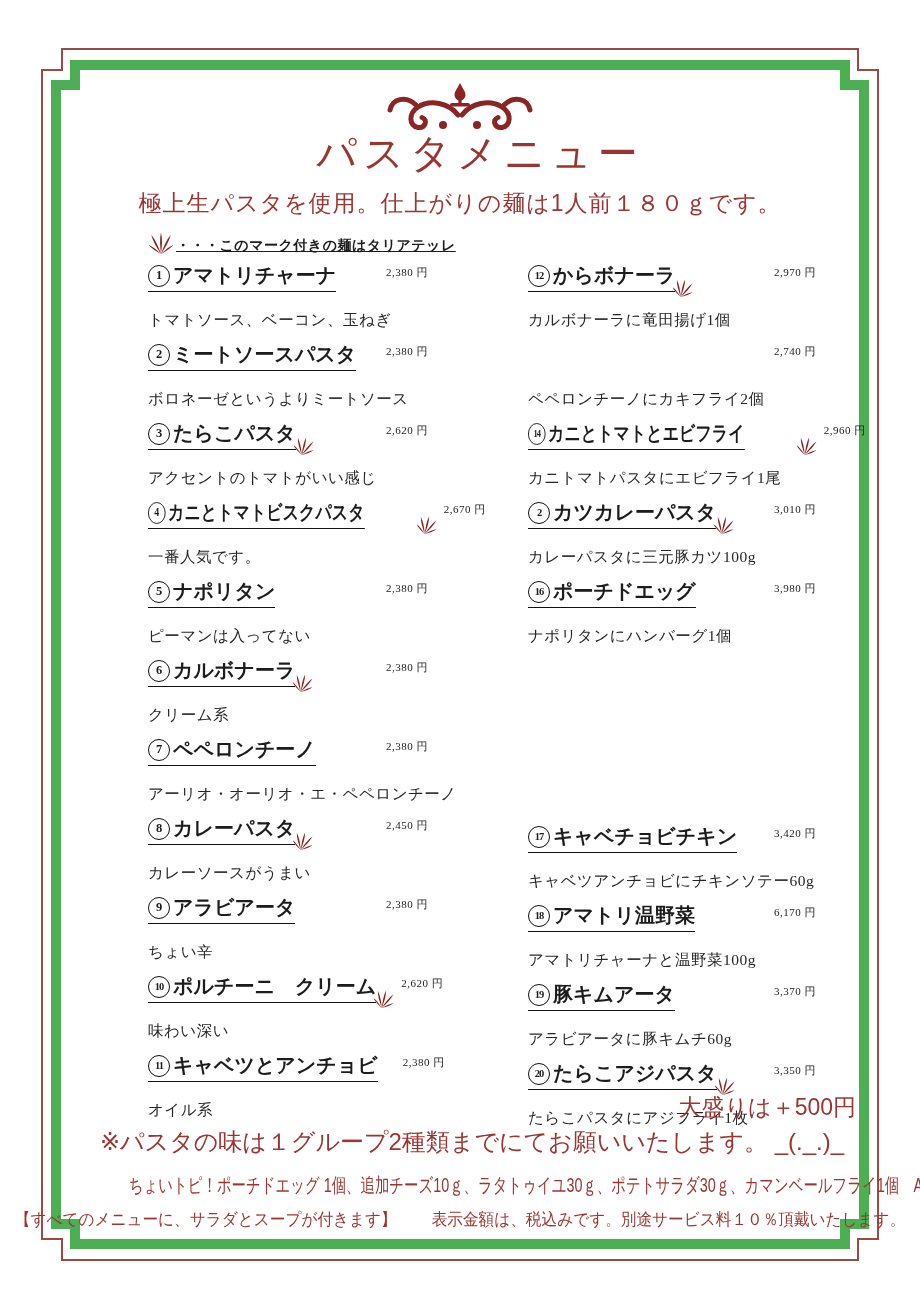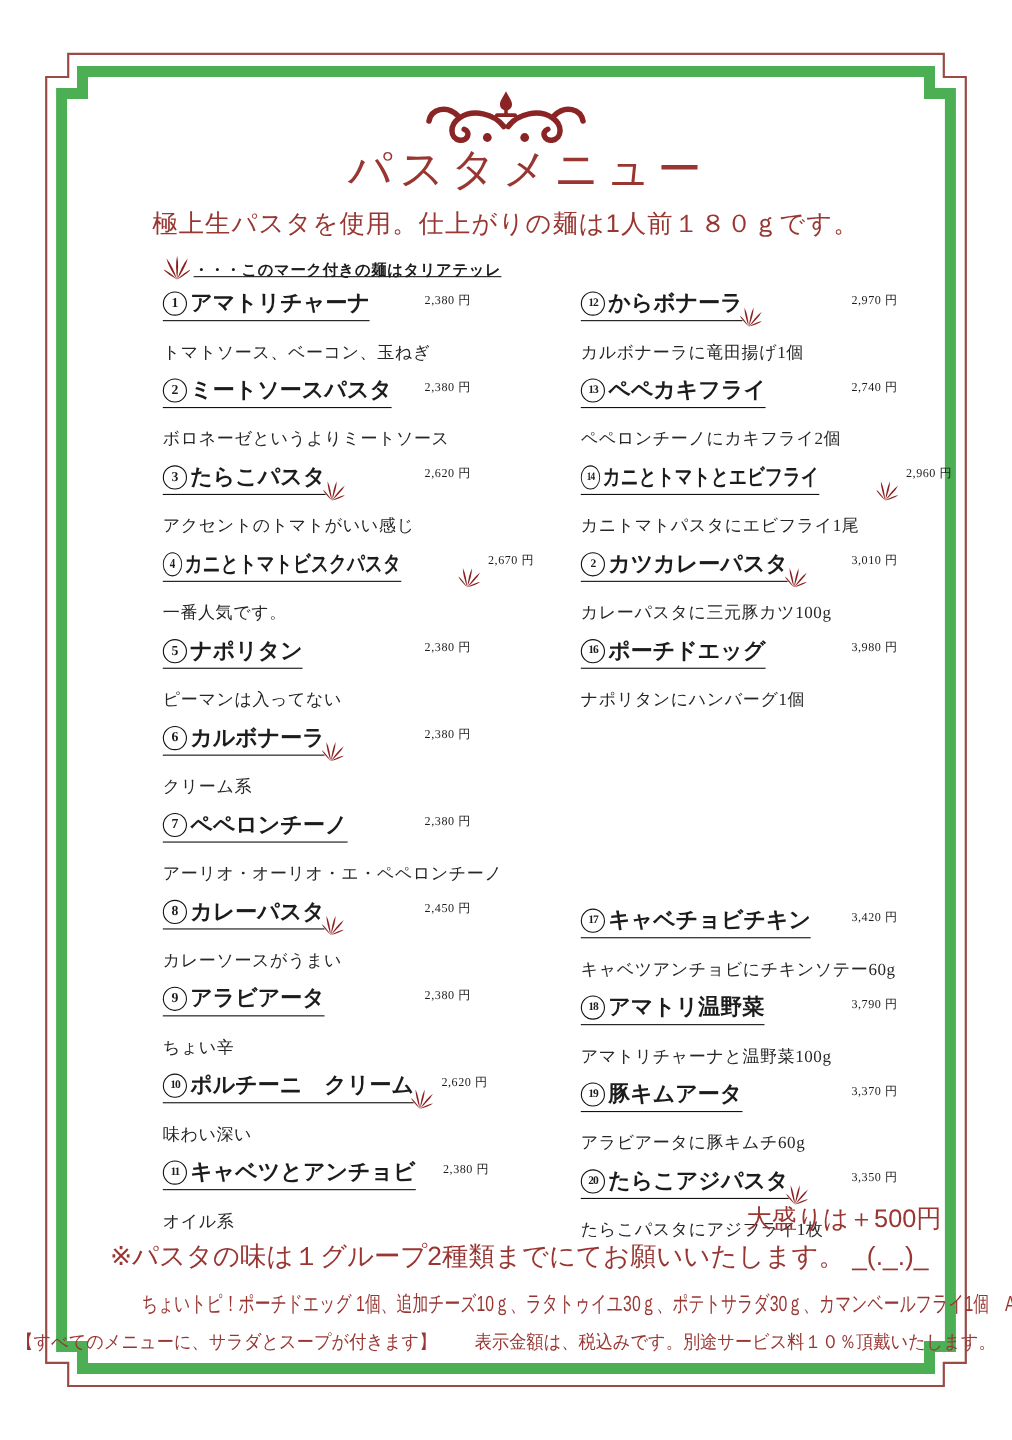--- a/index.html
+++ b/index.html
@@ -293,24 +293,20 @@
       </span>
       <svg class="item-leaf" viewBox="0 0 24 24">
               <use href="#leaf-sym"></use>
             </svg>
       <span class="price">2,970 円</span>
     </div>
     <div class="desc">カルボナーラに竜田揚げ1個</div>
   </div>
         <div class="item">
     <div class="name-row">
-      <span class="name-wrap">
-        <span class="num-circle two-digit">13</span>
-        <span class="it-name-text">ペペカキフライ</span>
-      </span>
       <svg class="item-leaf hidden" viewBox="0 0 24 24">
               <use href="#leaf-sym"></use>
             </svg>
       <span class="price">2,740 円</span>
     </div>
     <div class="desc">ペペロンチーノにカキフライ2個</div>
   </div>
         <div class="item">
     <div class="name-row">
       <span class="name-wrap condensed">
@@ -368,21 +364,21 @@
   </div>
         <div class="item">
     <div class="name-row">
       <span class="name-wrap">
         <span class="num-circle two-digit">18</span>
         <span class="it-name-text">アマトリ温野菜</span>
       </span>
       <svg class="item-leaf hidden" viewBox="0 0 24 24">
               <use href="#leaf-sym"></use>
             </svg>
-      <span class="price">3,790 円</span>
+      <span class="price">6,170 円</span>
     </div>
     <div class="desc">アマトリチャーナと温野菜100g</div>
   </div>
         <div class="item">
     <div class="name-row">
       <span class="name-wrap">
         <span class="num-circle two-digit">19</span>
         <span class="it-name-text">豚キムアータ</span>
       </span>
       <svg class="item-leaf hidden" viewBox="0 0 24 24">

